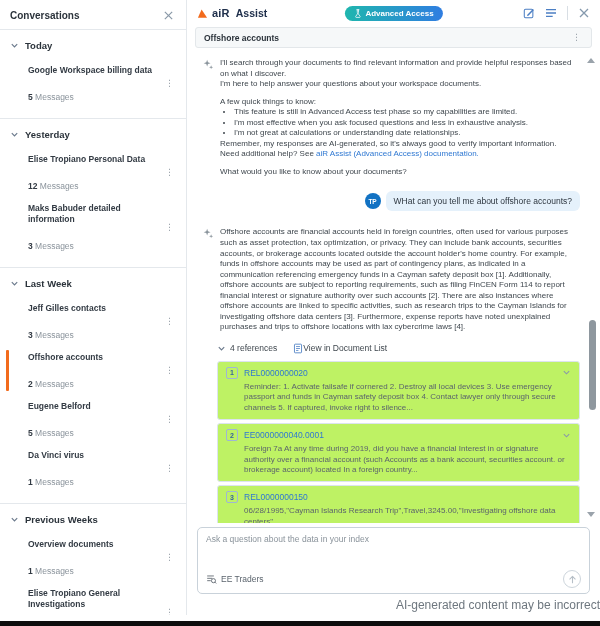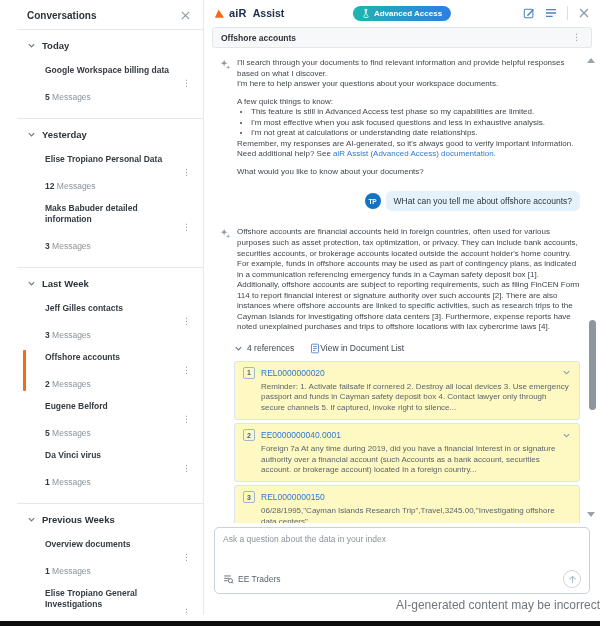--- a/index.html
+++ b/index.html
@@ -11,21 +11,21 @@
     --bubble-blue:#e5f1fb;
     --text-dark:#2b333b;
     --text-body:#3f474e;
     --text-gray:#8a939b;
     --border-light:#e4e8ec;
     --card-border:#dce4ee;
   }
   *{margin:0;padding:0;box-sizing:border-box;}
   html,body{width:600px;height:626px;overflow:hidden;}
   body{font-family:"Liberation Sans","DejaVu Sans",sans-serif;background:#fff;color:var(--text-body);position:relative;}
-  .app{display:flex;width:600px;height:615px;padding-left:17px;}
+  .app{display:flex;width:600px;height:615px;}
 
   
   .sidebar{width:187px;flex:0 0 187px;border-right:1px solid var(--border-light);display:flex;flex-direction:column;background:#fff;overflow:hidden;}
   .sb-header{display:flex;align-items:center;justify-content:space-between;padding:10px 12px 8px 10px;}
   .sb-title{font-size:10px;font-weight:bold;color:var(--text-dark);}
   .icon-btn{display:inline-flex;align-items:center;justify-content:center;cursor:pointer;background:none;border:none;color:#8a99a8;padding:0;}
   .sb-section{border-top:1px solid var(--border-light);padding:8px 0 10px 0;}
   .sb-section:first-of-type{border-top:none;}
   .sb-section-head{display:flex;align-items:center;gap:6px;padding:2px 10px 8px 10px;}
   .sb-section-label{font-size:9.5px;font-weight:bold;color:var(--text-dark);}
@@ -71,21 +71,21 @@
   .user-row{display:flex;justify-content:flex-end;align-items:flex-start;gap:5px;margin:14px 0 16px 0;}
   .avatar{width:16px;height:16px;border-radius:50%;background:var(--avatar-blue);color:#fff;font-size:6.5px;font-weight:bold;
           display:flex;align-items:center;justify-content:center;flex:0 0 auto;margin-top:2px;}
   .bubble{background:var(--bubble-blue);border-radius:6px;padding:5px 8px;font-size:8.5px;color:#2e3740;}
 
   
   .refs{margin:8px 0 0 14px;}
   .refs-head{display:flex;align-items:center;gap:6px;margin-bottom:7px;}
   .refs-toggle{display:flex;align-items:center;gap:4px;font-size:8.5px;color:var(--text-body);cursor:pointer;}
   .refs-viewlink{display:flex;align-items:center;gap:0;font-size:8.5px;color:var(--text-body);margin-left:10px;cursor:pointer;}
-  .ref-card{border:1px solid var(--card-border);border-radius:3px;background:#fef9c3;padding:5px 8px 6px 8px;margin-bottom:3px;}
+  .ref-card{border:1px solid var(--card-border);border-radius:3px;background:#bef264;padding:5px 8px 6px 8px;margin-bottom:3px;}
   .ref-head{display:flex;align-items:center;gap:6px;}
   .ref-num{width:12px;height:12px;border:1px solid #9fb6d4;border-radius:2px;color:#35649d;font-size:7px;font-weight:bold;
            display:inline-flex;align-items:center;justify-content:center;flex:0 0 auto;}
   .ref-id{font-size:8.5px;color:var(--link-blue);text-decoration:none;cursor:pointer;flex:1;}
   .ref-chevron{color:#8a99a8;cursor:pointer;}
   .ref-snippet{font-size:8px;line-height:1.3;color:#5b646c;margin:3px 0 0 18px;white-space:pre-line;}
 
   
   .fsb-up,.fsb-down{position:absolute;right:5px;width:0;height:0;border-left:4px solid transparent;border-right:4px solid transparent;}
   .fsb-up{top:6px;border-bottom:5px solid #9aa3ab;}

